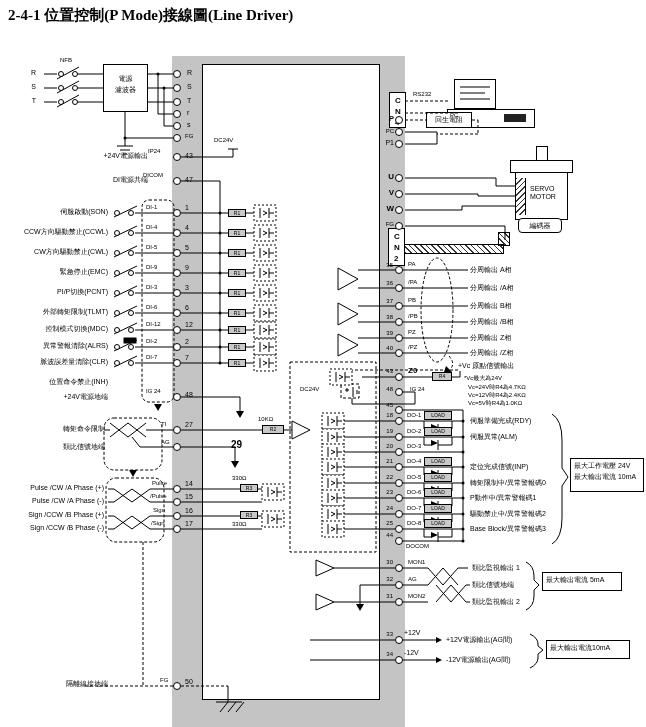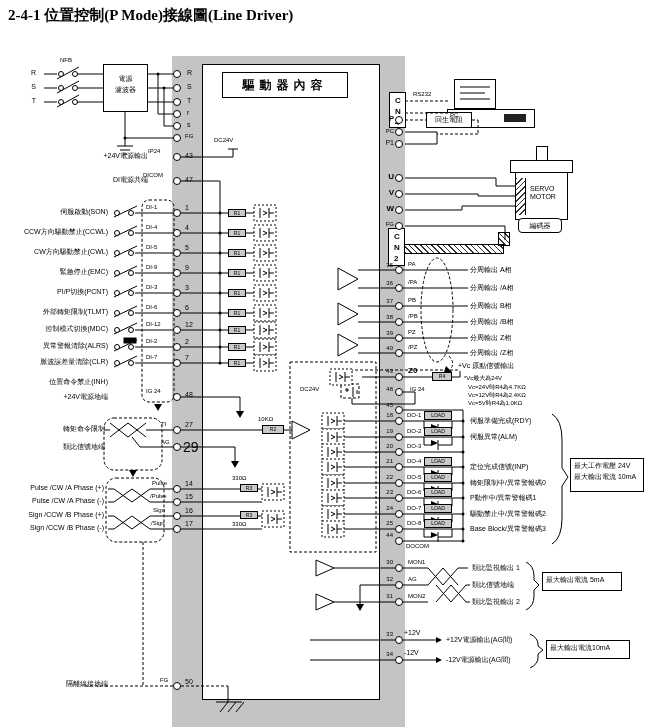--- a/index.html
+++ b/index.html
@@ -2,36 +2,35 @@
 <html><head>
 <meta charset="utf-8">
 <style>
   html,body{margin:0;padding:0;background:#fff;}
   #page{position:relative;width:646px;height:727px;background:#fff;font-family:"Liberation Sans",sans-serif;overflow:hidden;}
   .box{position:absolute;box-sizing:border-box;}
   .lbl{position:absolute;font:7px/1.2 "Liberation Sans",sans-serif;color:#000;white-space:nowrap;}
   .ra{text-align:right;}
   .t6{font-size:6px;}
   .t8{font-size:8px;font-weight:bold;}
-  .t9{font-size:14px;font-weight:normal;}
+  .t9{font-size:10px;font-weight:bold;margin-left:48px;}
   .pre{white-space:pre-line;}
   .rbox{position:absolute;background:#c9c9c9;border:1px solid #000;font:5px/7px "Liberation Sans",sans-serif;text-align:center;box-sizing:border-box;}
   .loadbox{position:absolute;background:#c9c9c9;border:1px solid #000;font:5px/7px "Liberation Sans",sans-serif;text-align:center;box-sizing:border-box;width:28px;height:9px;}
   .notebox{position:absolute;border:1px solid #000;background:#fff;font:7px/1.5 "Liberation Sans",sans-serif;padding:2px 3px;box-sizing:border-box;}
   .cnbox{position:absolute;border:1px solid #000;background:#fff;font:8px/11px "Liberation Sans",sans-serif;font-weight:bold;word-break:break-all;padding:2px 0 0 5px;box-sizing:border-box;width:17px;}
   svg{position:absolute;left:0;top:0;}
 </style>
 </head>
 <body>
 
 <div id="page">
 
   <div class="box" style="left:172px;top:56px;width:233px;height:671px;background:#c4c4c4;"></div>
   <div class="box" style="left:202px;top:64px;width:178px;height:636px;background:#fff;border:1px solid #000;"></div>
-  <div class="box" style="left:222px;top:72px;width:126px;height:26px;border:1px solid #000;background:#fff;font:bold 12px/24px 'Liberation Sans',sans-serif;text-align:center;letter-spacing:5px;">驅動器內容</div>
   <div class="box" style="left:103px;top:64px;width:45px;height:48px;border:1px solid #000;background:#fff;font:7px/1.5 'Liberation Sans',sans-serif;text-align:center;white-space:pre-line;padding-top:9px;">電源
 濾波器</div>
   <div class="cnbox" style="left:389px;top:92px;height:36px;">CN4</div>
   <div class="cnbox" style="left:388px;top:228px;height:38px;">CN2</div>
   <div class="box" style="left:454px;top:79px;width:42px;height:30px;border:1px solid #000;background:#fff;"></div>
   <div class="box" style="left:447px;top:109px;width:88px;height:19px;border:1px solid #000;background:#fff;"></div>
   <div class="box" style="left:504px;top:114px;width:22px;height:8px;background:#222;"></div>
   <div class="box" style="left:426px;top:112px;width:46px;height:16px;border:1px solid #000;background:#fff;font:7px/14px 'Liberation Sans',sans-serif;text-align:center;">回生電阻</div>
   <div class="box" style="left:536px;top:146px;width:12px;height:15px;border:1px solid #000;background:#fff;"></div>
   <div class="box" style="left:510px;top:160px;width:63px;height:13px;border:1px solid #000;background:#fff;"></div>

